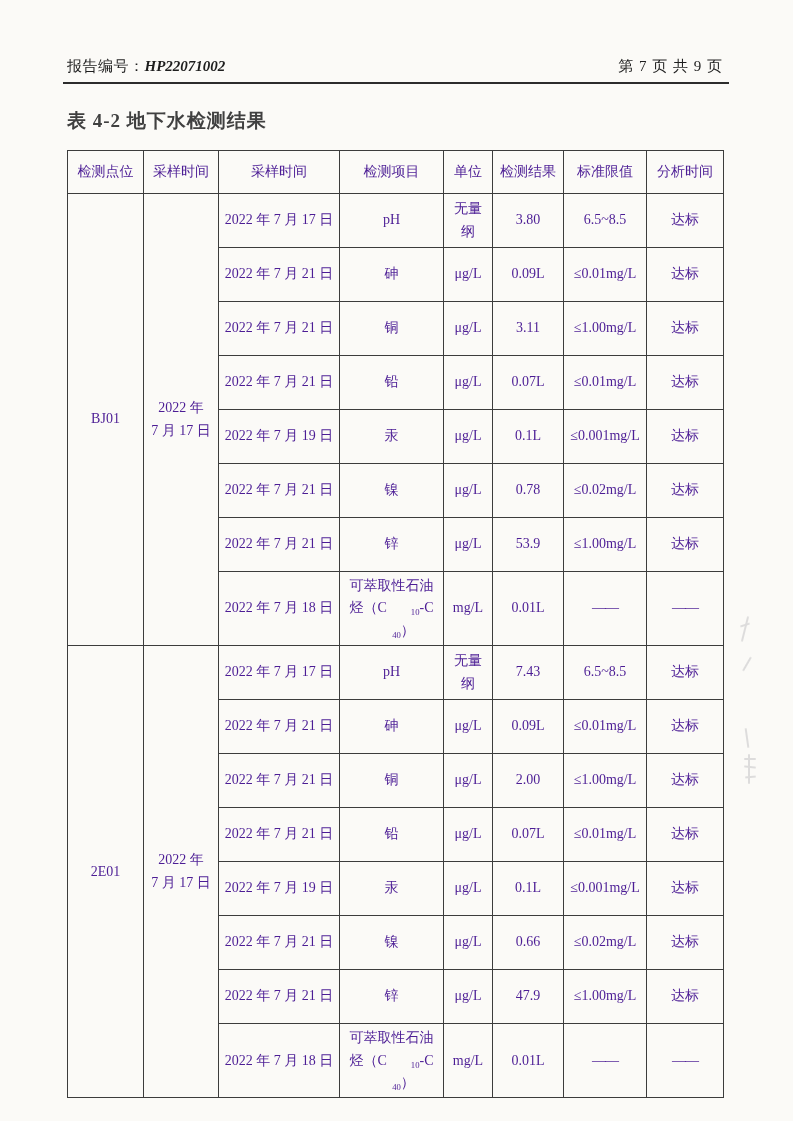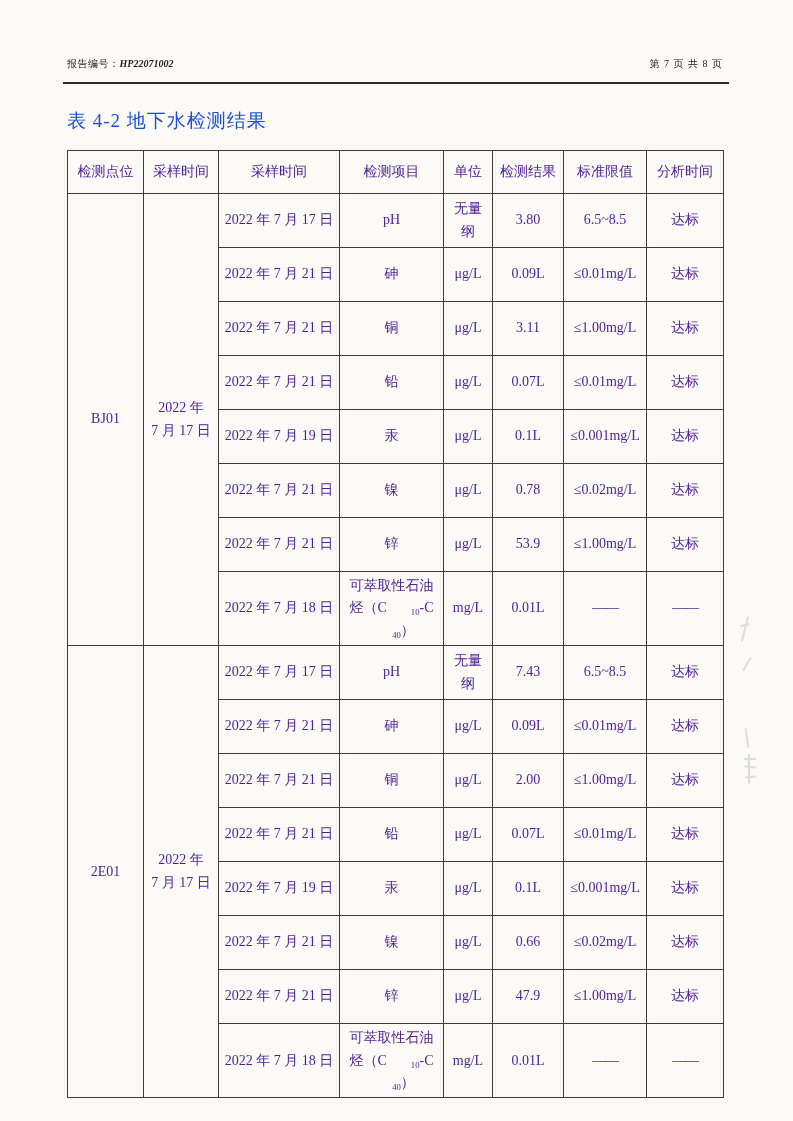--- a/index.html
+++ b/index.html
@@ -12,37 +12,37 @@
     overflow: hidden;
   }
   .page {
     position: absolute; left: 0; top: 0;
     width: 793px; height: 1121px;
   }
   .page-header {
     position: absolute; left: 67px; top: 57px;
     width: 656px;
     display: flex; justify-content: space-between; align-items: flex-end;
-    font-size: 10px;
+    font-size: 15px;
     letter-spacing: 0.5px;
   }
   .report-no { white-space: nowrap; }
   .report-no .num { font-style: italic; font-weight: bold; letter-spacing: 0; }
   .page-no { white-space: nowrap; letter-spacing: 1px; }
   .header-rule {
     position: absolute; left: 63px; top: 82px;
     width: 666px; height: 0;
     border-top: 2px solid #2c2c2c;
   }
   .table-title {
     position: absolute; left: 67px; top: 108px;
     margin: 0;
-    font-size: 19px; font-weight: normal;
+    font-size: 19px; font-weight: bold;
     letter-spacing: 1px;
-    color: #1d4ed8;
+    color: #404040;
   }
   table.results {
     position: absolute; left: 67px; top: 150px;
     width: 656px;
     border-collapse: collapse;
     table-layout: fixed;
     font-size: 14px;
     color: #4c1d95;
   }
   table.results th, table.results td {
@@ -75,21 +75,21 @@
   .art-2 .s4 { left: 3px; top: 48px; width: 11px; height: 2px; transform: rotate(-5deg); }
   .art-2 .s5 { left: 6px; top: 26px; width: 2px; height: 30px; }
 </style>
 </head>
 <body>
 
 <div class="page">
 
   <div class="page-header">
     <div class="report-no"><span>报告编号：</span><span class="num">HP22071002</span></div>
-    <div class="page-no">第 7 页 共 8 页</div>
+    <div class="page-no">第 7 页 共 9 页</div>
   </div>
 
   <div class="header-rule"></div>
 
   <h1 class="table-title">表 4-2 地下水检测结果</h1>
 
   <table class="results">
     <colgroup>
       <col style="width:76px">
         <col style="width:75px">

